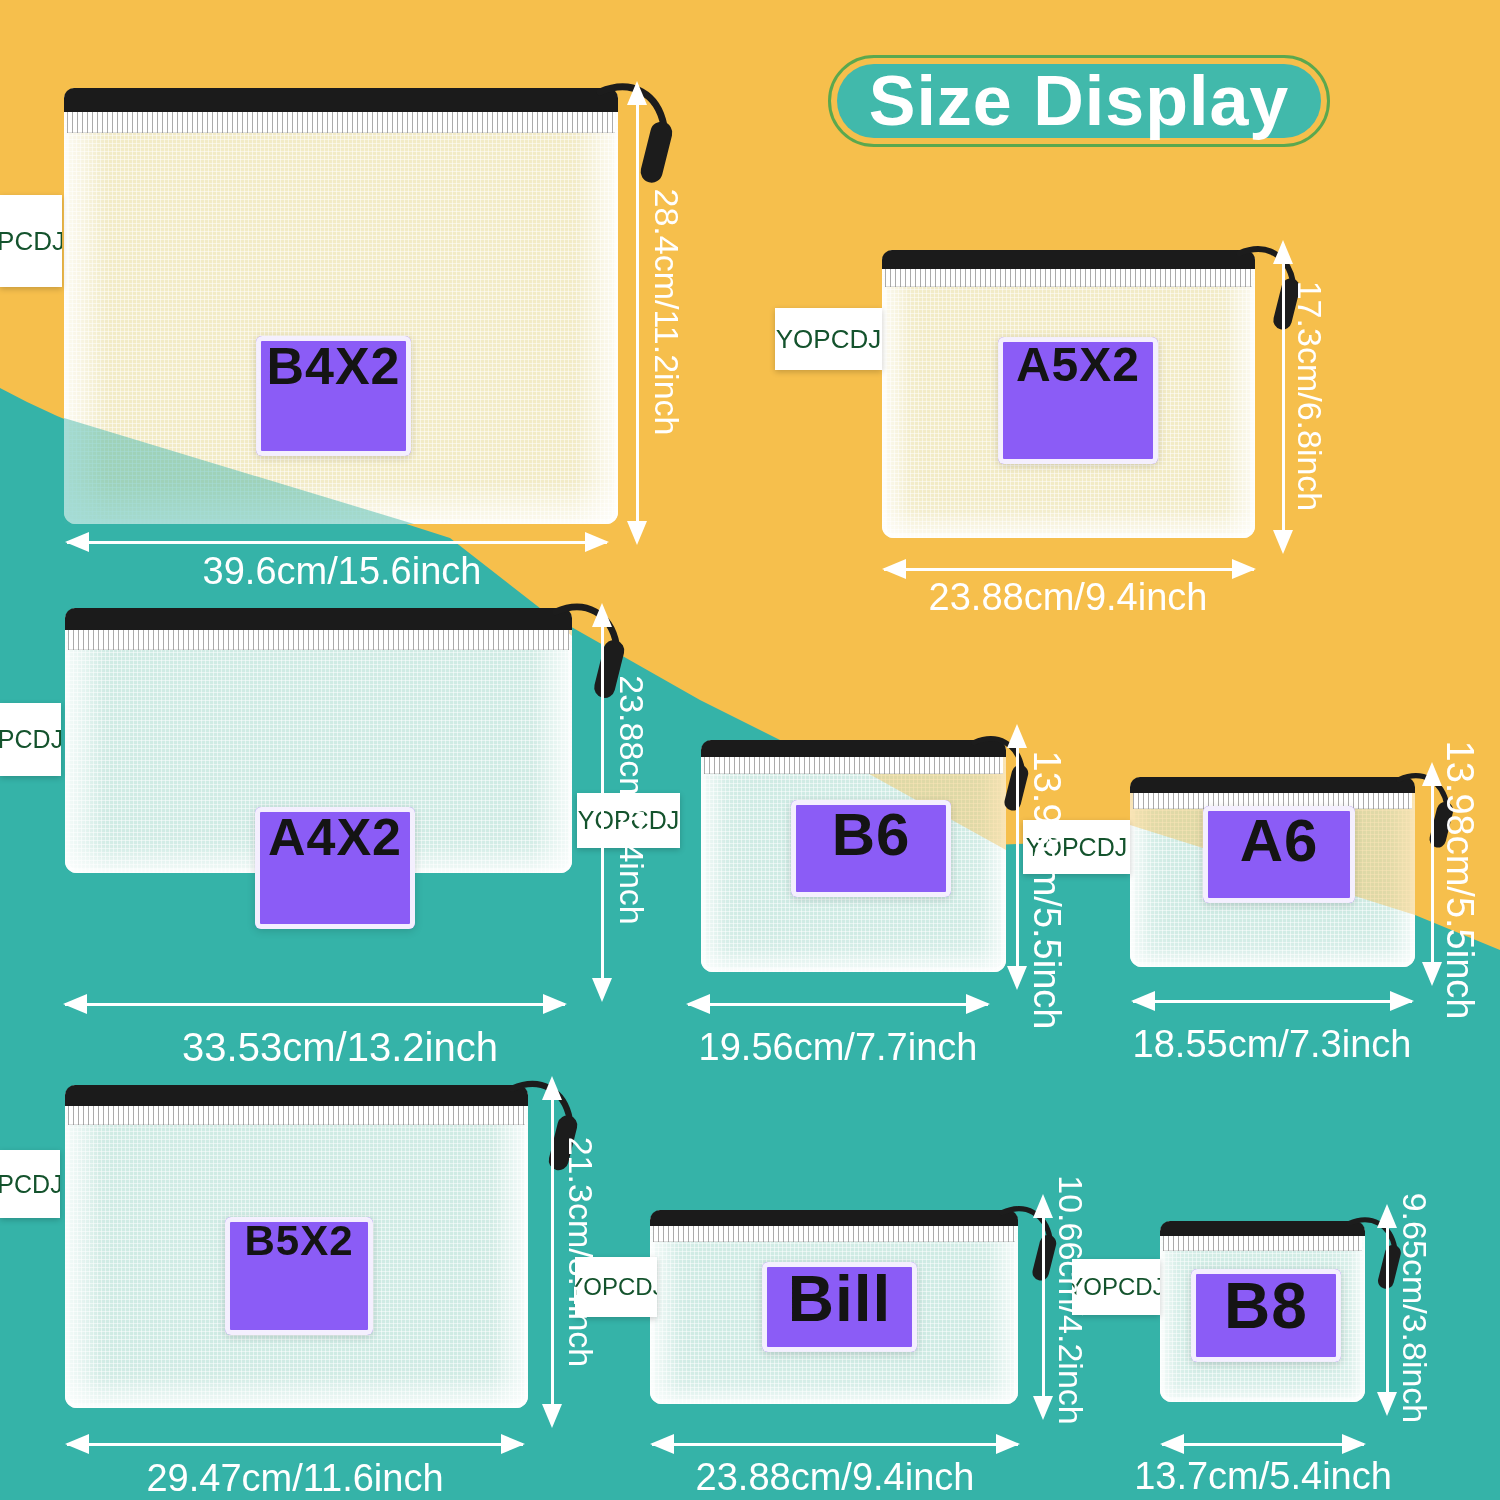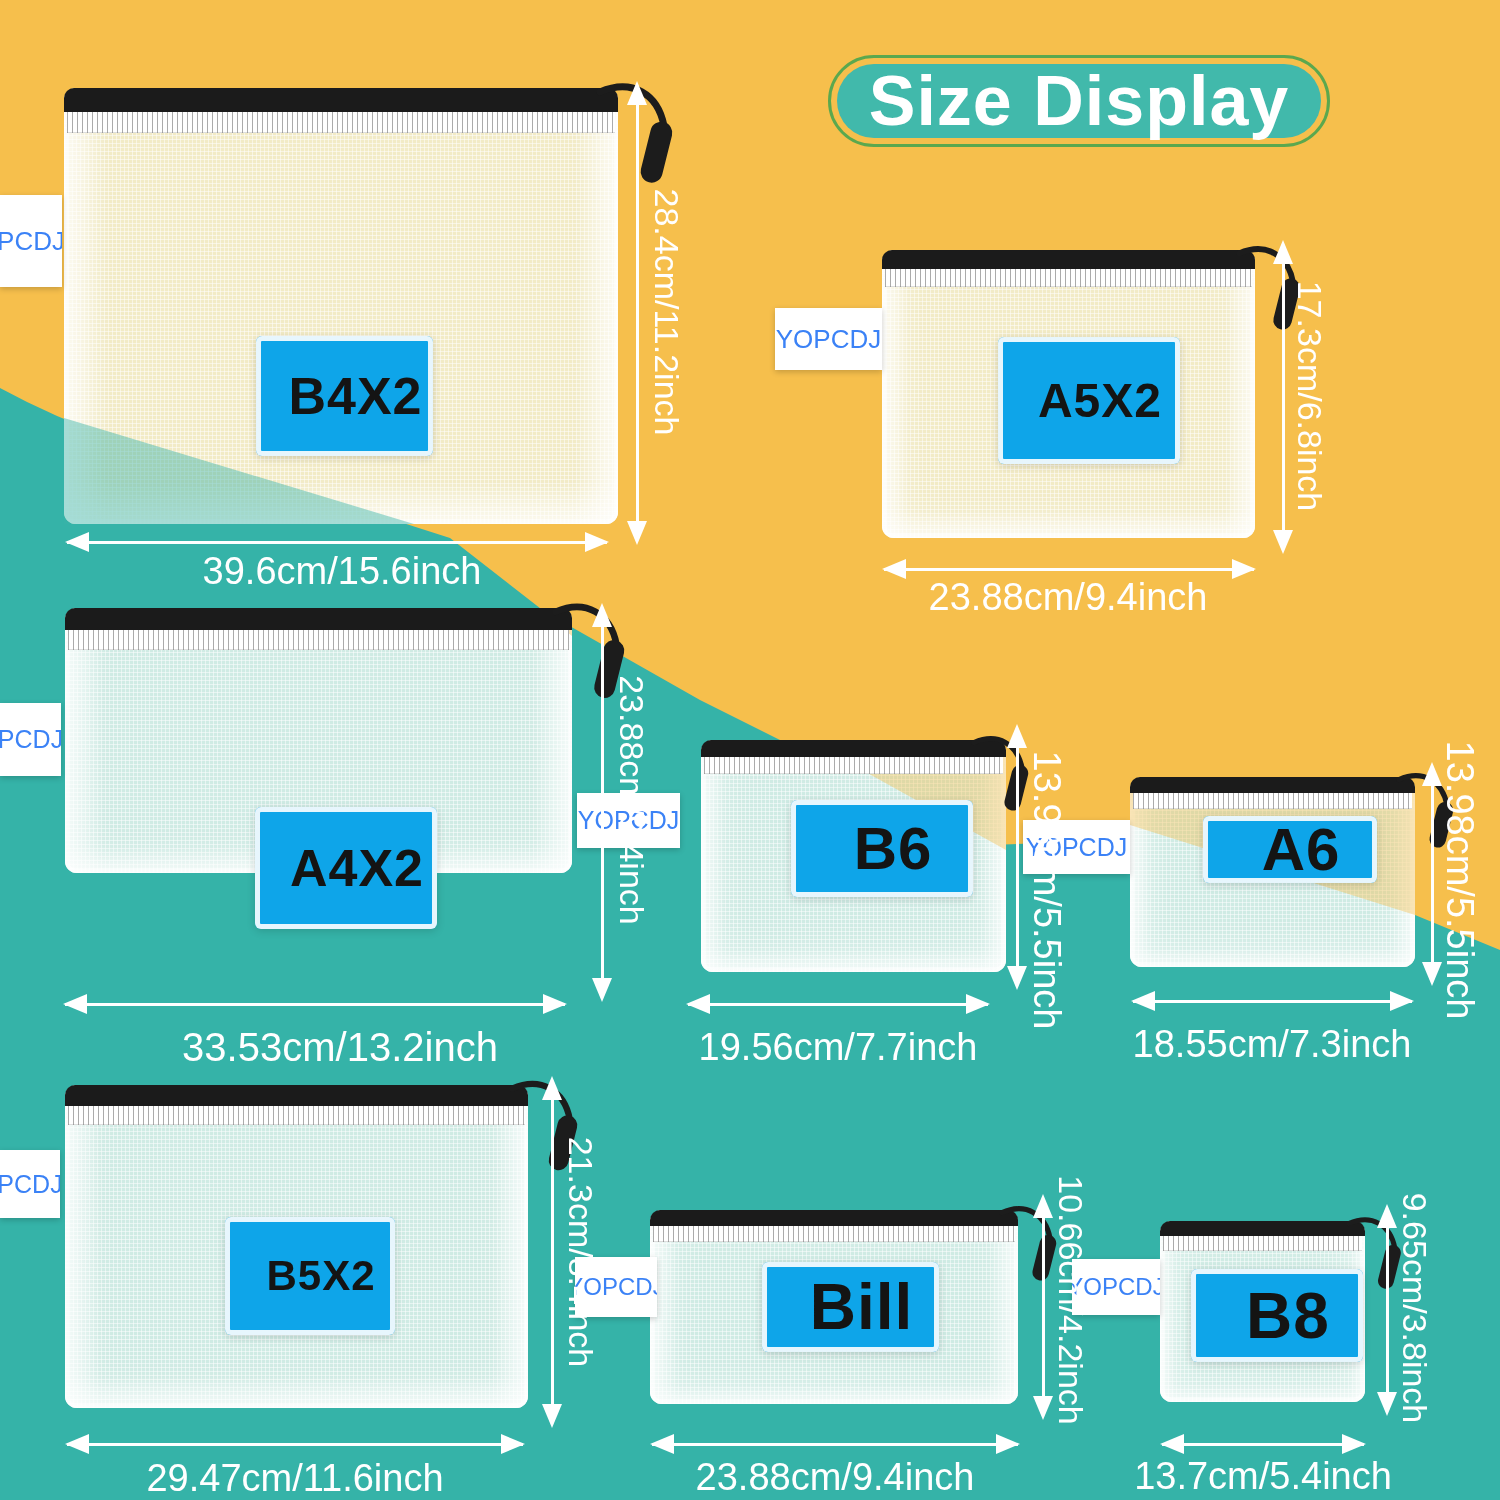--- a/index.html
+++ b/index.html
@@ -16,25 +16,25 @@
          linear-gradient(0deg, rgba(255,255,255,.6), rgba(255,255,255,0) 10%, rgba(255,255,255,0) 90%, rgba(255,255,255,.55)),
          repeating-linear-gradient(90deg, rgba(255,255,255,.5) 0 1px, rgba(255,255,255,0) 1px 4px),
          repeating-linear-gradient(0deg, rgba(255,255,255,.5) 0 1px, rgba(255,255,255,0) 1px 4px);}
   .bag.cream{background-color:#F2EBC6;}
   .bag.mint{background-color:#CFEBE4;}
   .tint{position:absolute;inset:0;z-index:1;}
   .zip{position:absolute;left:0;right:0;top:0;z-index:3;background:#1B1B1B;border-radius:10px 10px 0 0;}
   .teeth{position:absolute;left:3px;right:3px;z-index:3;
          background:repeating-linear-gradient(90deg,#ABABAB 0 1px,#FFFFFF 1px 5px);
          border-bottom:1px solid rgba(120,120,120,.25);}
-  .plabel{position:absolute;z-index:4;background:#0ea5e9;border-radius:6px;
+  .plabel{position:absolute;z-index:4;background:#8b5cf6;border-radius:6px;
           box-shadow:0 2px 8px rgba(0,0,0,.15), inset 0 0 0 5px rgba(255,255,255,.9);
-          display:flex;align-items:center;justify-content:center;
-          font-weight:bold;color:#141414;letter-spacing:1px;padding-left:22px;}
-  .tag{position:absolute;z-index:15;background:#FFFFFF;color:#3b82f6;
+          display:flex;align-items:flex-start;justify-content:center;
+          font-weight:bold;color:#141414;letter-spacing:1px;}
+  .tag{position:absolute;z-index:15;background:#FFFFFF;color:#14532d;
        box-shadow:0 2px 6px rgba(0,0,0,.2);display:flex;align-items:center;justify-content:center;
        overflow:hidden;white-space:nowrap;}
   .pull{position:absolute;z-index:12;}
 
   
   .harrow,.varrow{position:absolute;z-index:40;background:#FFFFFF;}
   .harrow{height:3px;}
   .harrow::before{content:"";position:absolute;left:-2px;top:-9px;width:0;height:0;
       border-style:solid;border-width:10px 24px 10px 0;border-color:transparent #FFF transparent transparent;}
   .harrow::after{content:"";position:absolute;right:-2px;top:-9px;width:0;height:0;
@@ -154,21 +154,21 @@
   <div class="varrow" style="left:1016px;top:746px;height:222px;"></div>
   <div class="dimv big" style="left:1046px;top:890px;">13.98cm/5.5inch</div>
   <div class="harrow" style="left:688px;top:1003px;width:300px;"></div>
   <div class="dimh" style="left:838px;top:1047px;">19.56cm/7.7inch</div>
 
   <div class="bag mint" style="left:1130px;top:777px;width:285px;height:190px;">
     <div class="tint" style="clip-path:polygon(0 0,285px 0,285px 138px,0 48px);background:rgba(246,190,75,.4);"></div>
     <div class="mesh"></div>
     <div class="zip" style="height:16px;"></div>
     <div class="teeth" style="top:16px;height:15px;"></div>
-    <div class="plabel" style="left:73px;top:39px;width:152px;height:67px;font-size:60px;">
+    <div class="plabel" style="left:73px;top:29px;width:152px;height:97px;font-size:60px;">
       <span>A6</span>
     </div>
   </div>
   <svg class="pull" style="left:1393px;top:767px;" width="75" height="95" viewBox="0 0 100 125">
     <path d="M8,16 C40,2 66,18 72,50" fill="none" stroke="#1C1C1C" stroke-width="7" stroke-linecap="round"></path>
     <rect x="60" y="46" width="22" height="62" rx="11" fill="#1C1C1C" transform="rotate(14 71 50)"></rect>
   </svg>
   <div class="tag" style="left:1023px;top:820px;width:107px;height:54px;font-size:25px;">
     <span>YOPCDJ</span>
   </div>

